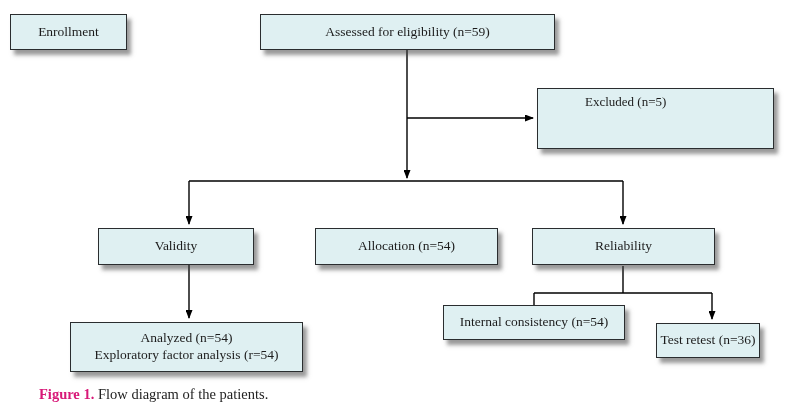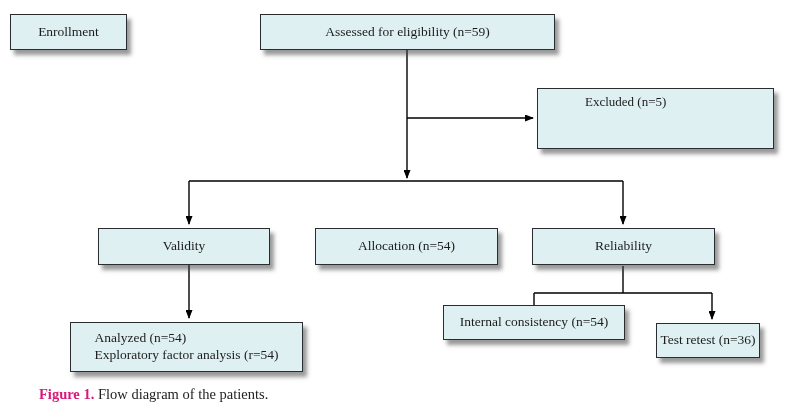--- a/index.html
+++ b/index.html
@@ -20,21 +20,21 @@
   }
   .box {
     position: absolute;
     box-sizing: border-box;
     background: var(--box-fill, #dff0f2);
     border: 1.5px solid var(--box-border, #2a2d2f);
     box-shadow: 4px 5px 4px rgba(70,70,70,0.55);
     display: flex;
     align-items: center;
     justify-content: center;
-    text-align: left;
+    text-align: center;
     font-size: 13.5px;
     line-height: 1.25;
   }
   .box.left-align {
     display: block;
     text-align: left;
     padding: 5px 8px 4px 8px;
     font-size: 13px;
   }
   .box.left-align ul {
@@ -54,21 +54,21 @@
   }
   .caption .fig-label {
     color: var(--accent, #d81878);
     font-weight: bold;
     margin-left: 36px;
   }
   
   #b-enrollment   { left: 10px;  top: 14px;  width: 117px; height: 36px; }
   #b-assessed     { left: 260px; top: 14px;  width: 295px; height: 36px; }
   #b-excluded     { left: 537px; top: 88px;  width: 237px; height: 61px; padding-left: 47px; }
-  #b-validity     { left: 98px;  top: 228px; width: 172px; height: 37px; }
+  #b-validity     { left: 98px;  top: 228px; width: 156px; height: 37px; }
   #b-allocation   { left: 315px; top: 228px; width: 183px; height: 37px; }
   #b-reliability  { left: 532px; top: 228px; width: 183px; height: 37px; }
   #b-analyzed     { left: 70px;  top: 322px; width: 233px; height: 50px; }
   #b-internal     { left: 443px; top: 305px; width: 182px; height: 35px; }
   #b-testretest   { left: 656px; top: 323px; width: 104px; height: 35px; }
 </style>
 </head>
 <body>
 
 <div class="canvas">

